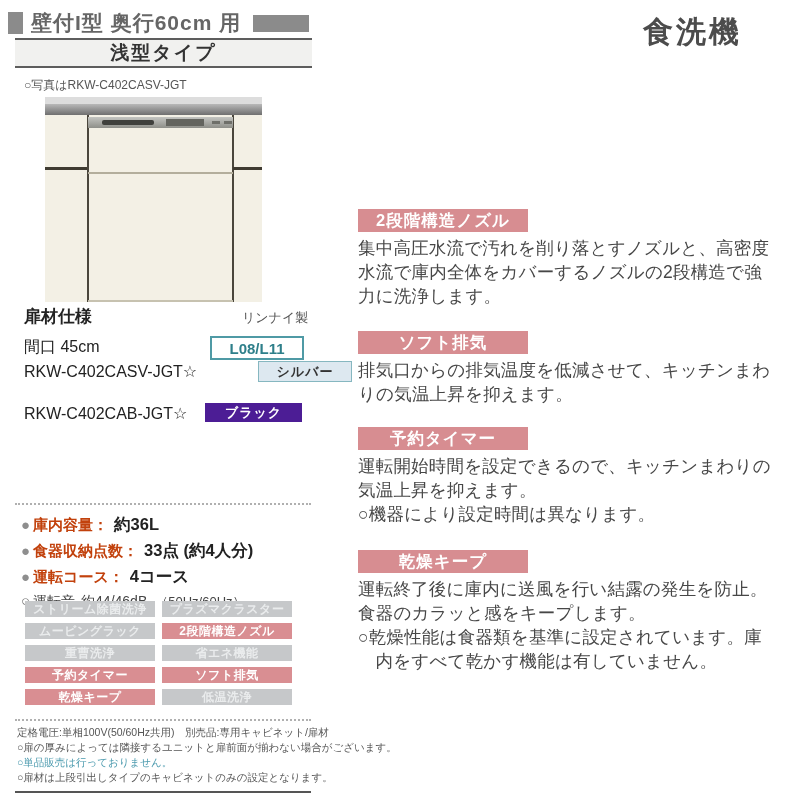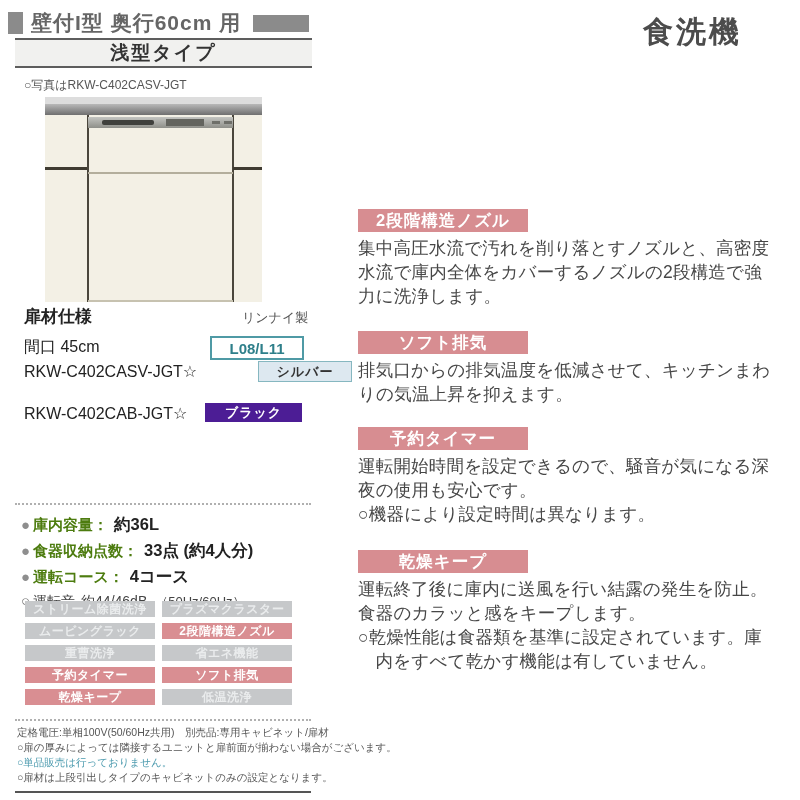--- a/index.html
+++ b/index.html
@@ -47,21 +47,21 @@
   .chip-black{left:205px;top:403px;width:97px;height:19px;background:#4c1d95;
               color:#fff;font-size:13px;letter-spacing:1px;}
 
   .dotted{position:absolute;left:15px;width:296px;border-top:2px dotted #b0b0b0;}
   .dot1{top:503px;} .dot2{top:719px;}
 
   
   .specs{position:absolute;left:21px;top:514px;width:300px;}
   .spec-line{display:flex;align-items:baseline;margin-bottom:4px;}
   .spec-bullet{color:#8e8e8e;font-size:15px;margin-right:3px;}
-  .spec-label{font-size:15px;font-weight:bold;color:#4d7c0f;margin-right:6px;}
+  .spec-label{font-size:15px;font-weight:bold;color:#c2410c;margin-right:6px;}
   .spec-value{font-size:16.5px;font-weight:bold;color:#222;}
   .spec-note{font-size:13px;color:#444;margin-left:8px;}
   .spec-line.light .spec-label{font-weight:normal;font-size:14px;color:#444;}
   .spec-line.light .spec-value{font-weight:normal;font-size:14px;color:#444;}
   .spec-line.light .spec-bullet{color:#777;}
 
   
   .features{position:absolute;left:25px;top:601px;width:270px;
             display:grid;grid-template-columns:130px 130px;column-gap:7px;row-gap:6px;}
   .pill{height:16px;display:flex;align-items:center;justify-content:center;
@@ -183,21 +183,21 @@
     <div class="sec-body">集中高圧水流で汚れを削り落とすノズルと、高密度水流で庫内全体をカバーするノズルの2段構造で強力に洗浄します。</div>
   </div>
 
   <div class="feat-sec sec2">
     <div class="sec-head">ソフト排気</div>
     <div class="sec-body">排気口からの排気温度を低減させて、キッチンまわりの気温上昇を抑えます。</div>
   </div>
 
   <div class="feat-sec sec3">
     <div class="sec-head">予約タイマー</div>
-    <div class="sec-body">運転開始時間を設定できるので、騒音が気になる深夜の使用も安心です。</div>
+    <div class="sec-body">運転開始時間を設定できるので、キッチンまわりの気温上昇を抑えます。</div>
     <div class="sec-note">○機器により設定時間は異なります。</div>
   </div>
 
   <div class="feat-sec sec4">
     <div class="sec-head">乾燥キープ</div>
     <div class="sec-body">運転終了後に庫内に送風を行い結露の発生を防止。食器のカラッと感をキープします。</div>
     <div class="sec-note">○乾燥性能は食器類を基準に設定されています。庫内をすべて乾かす機能は有していません。</div>
   </div>
 
 </div>

